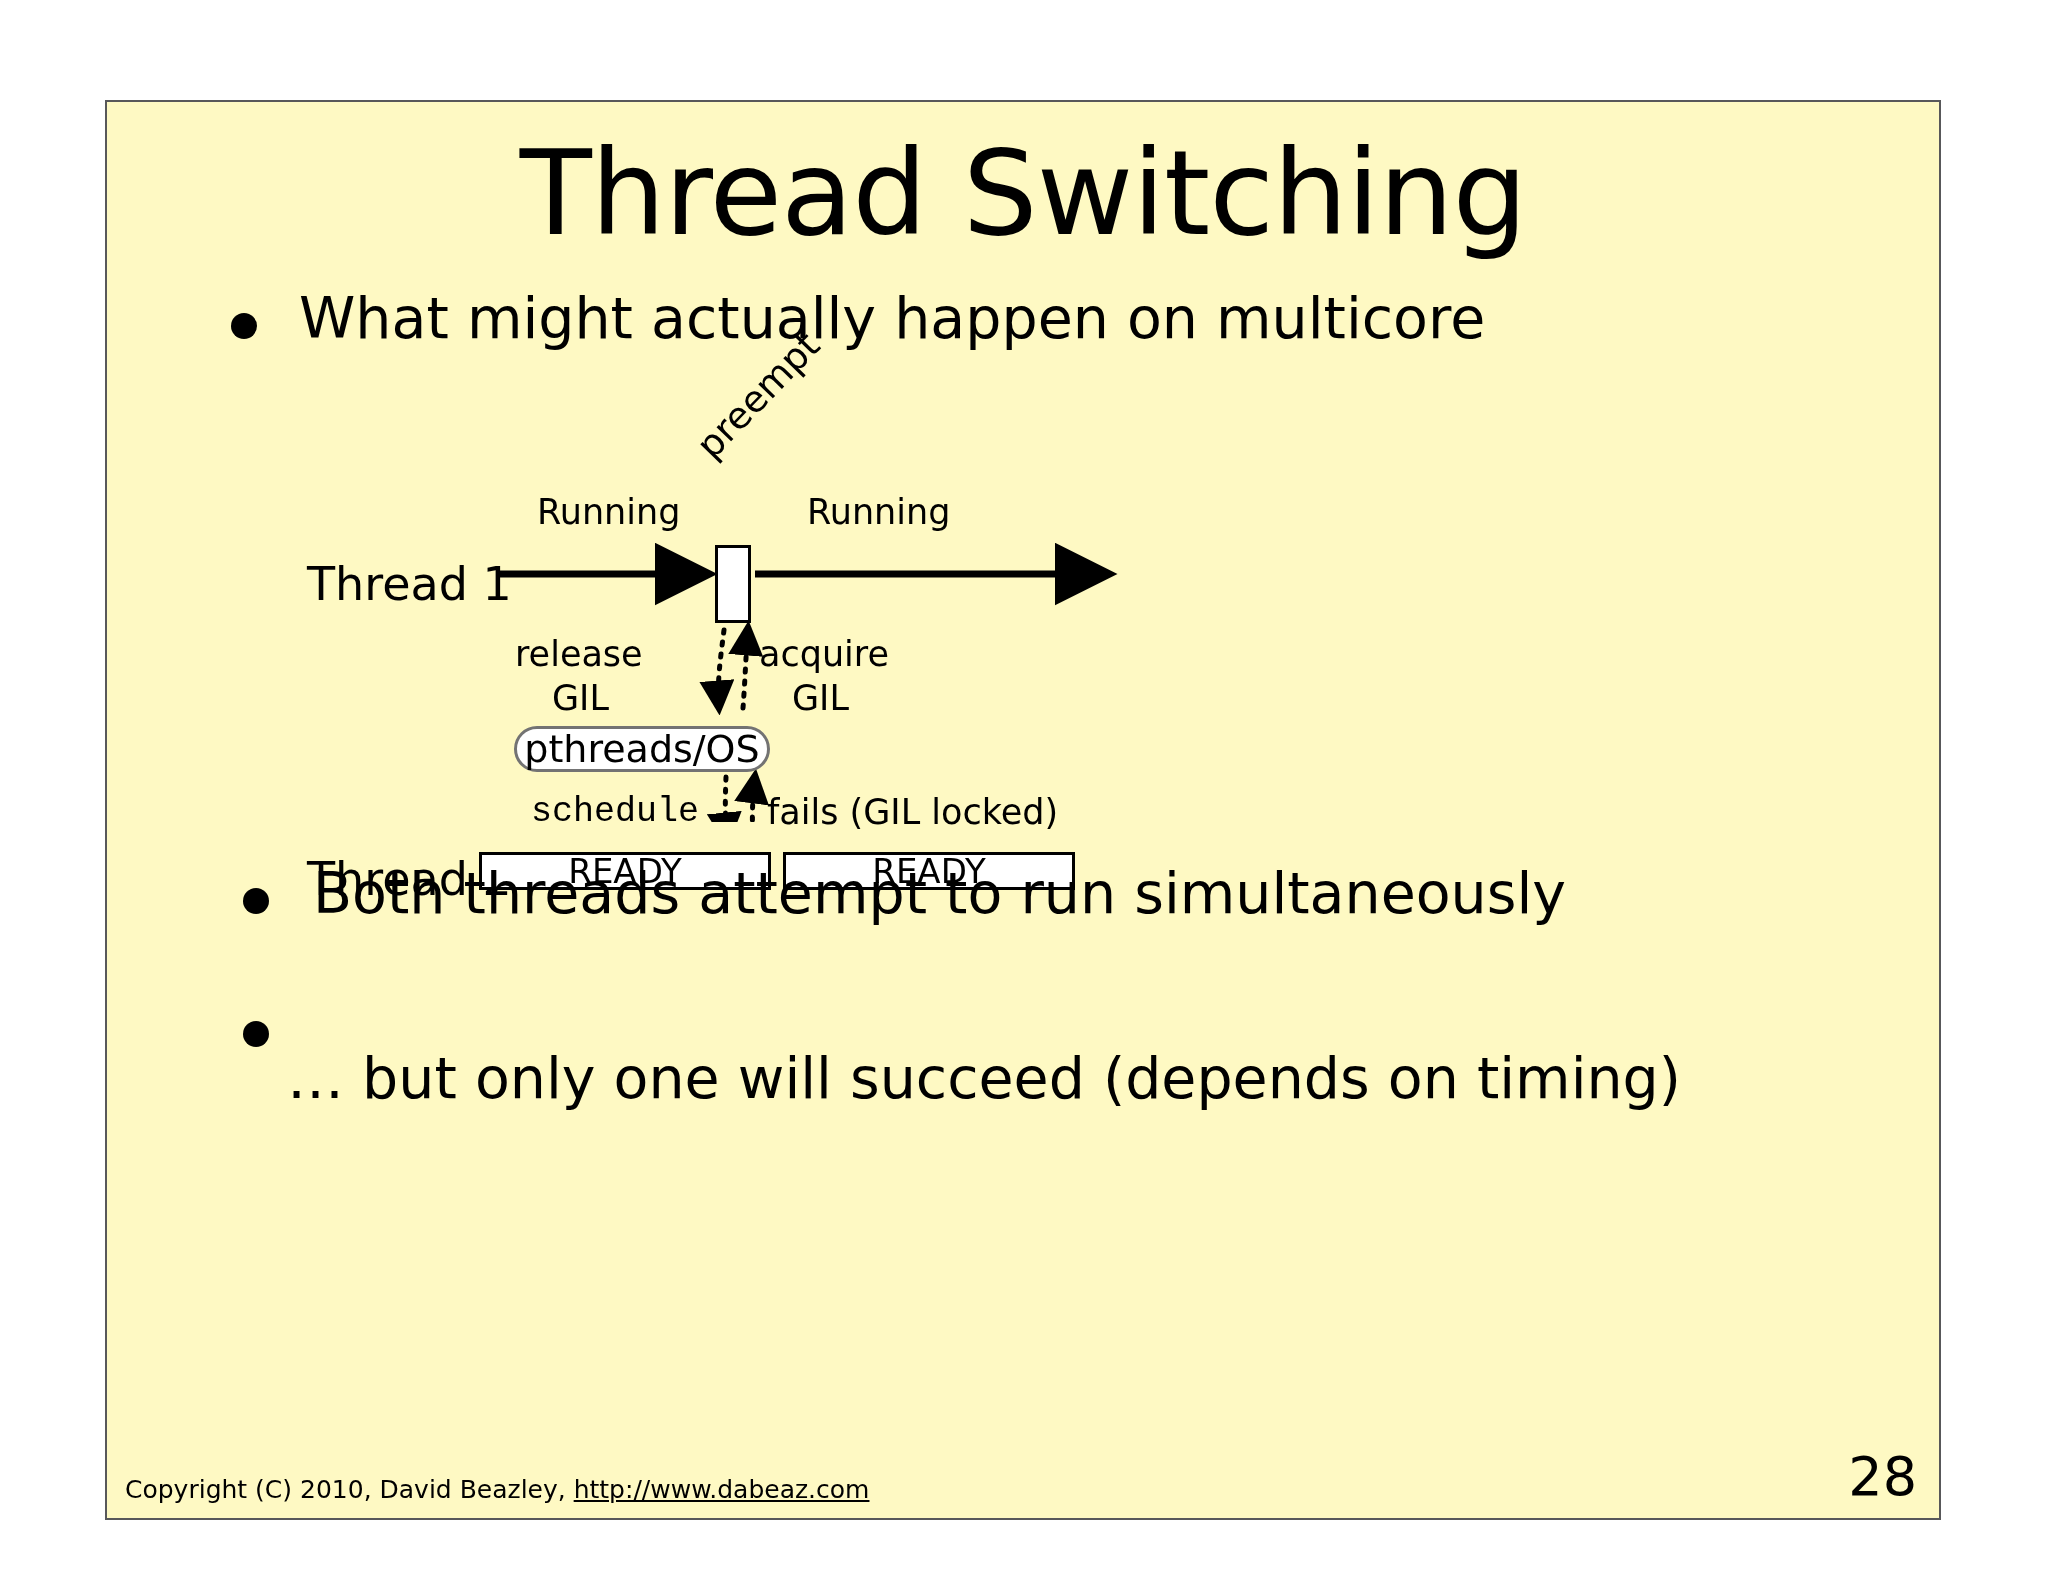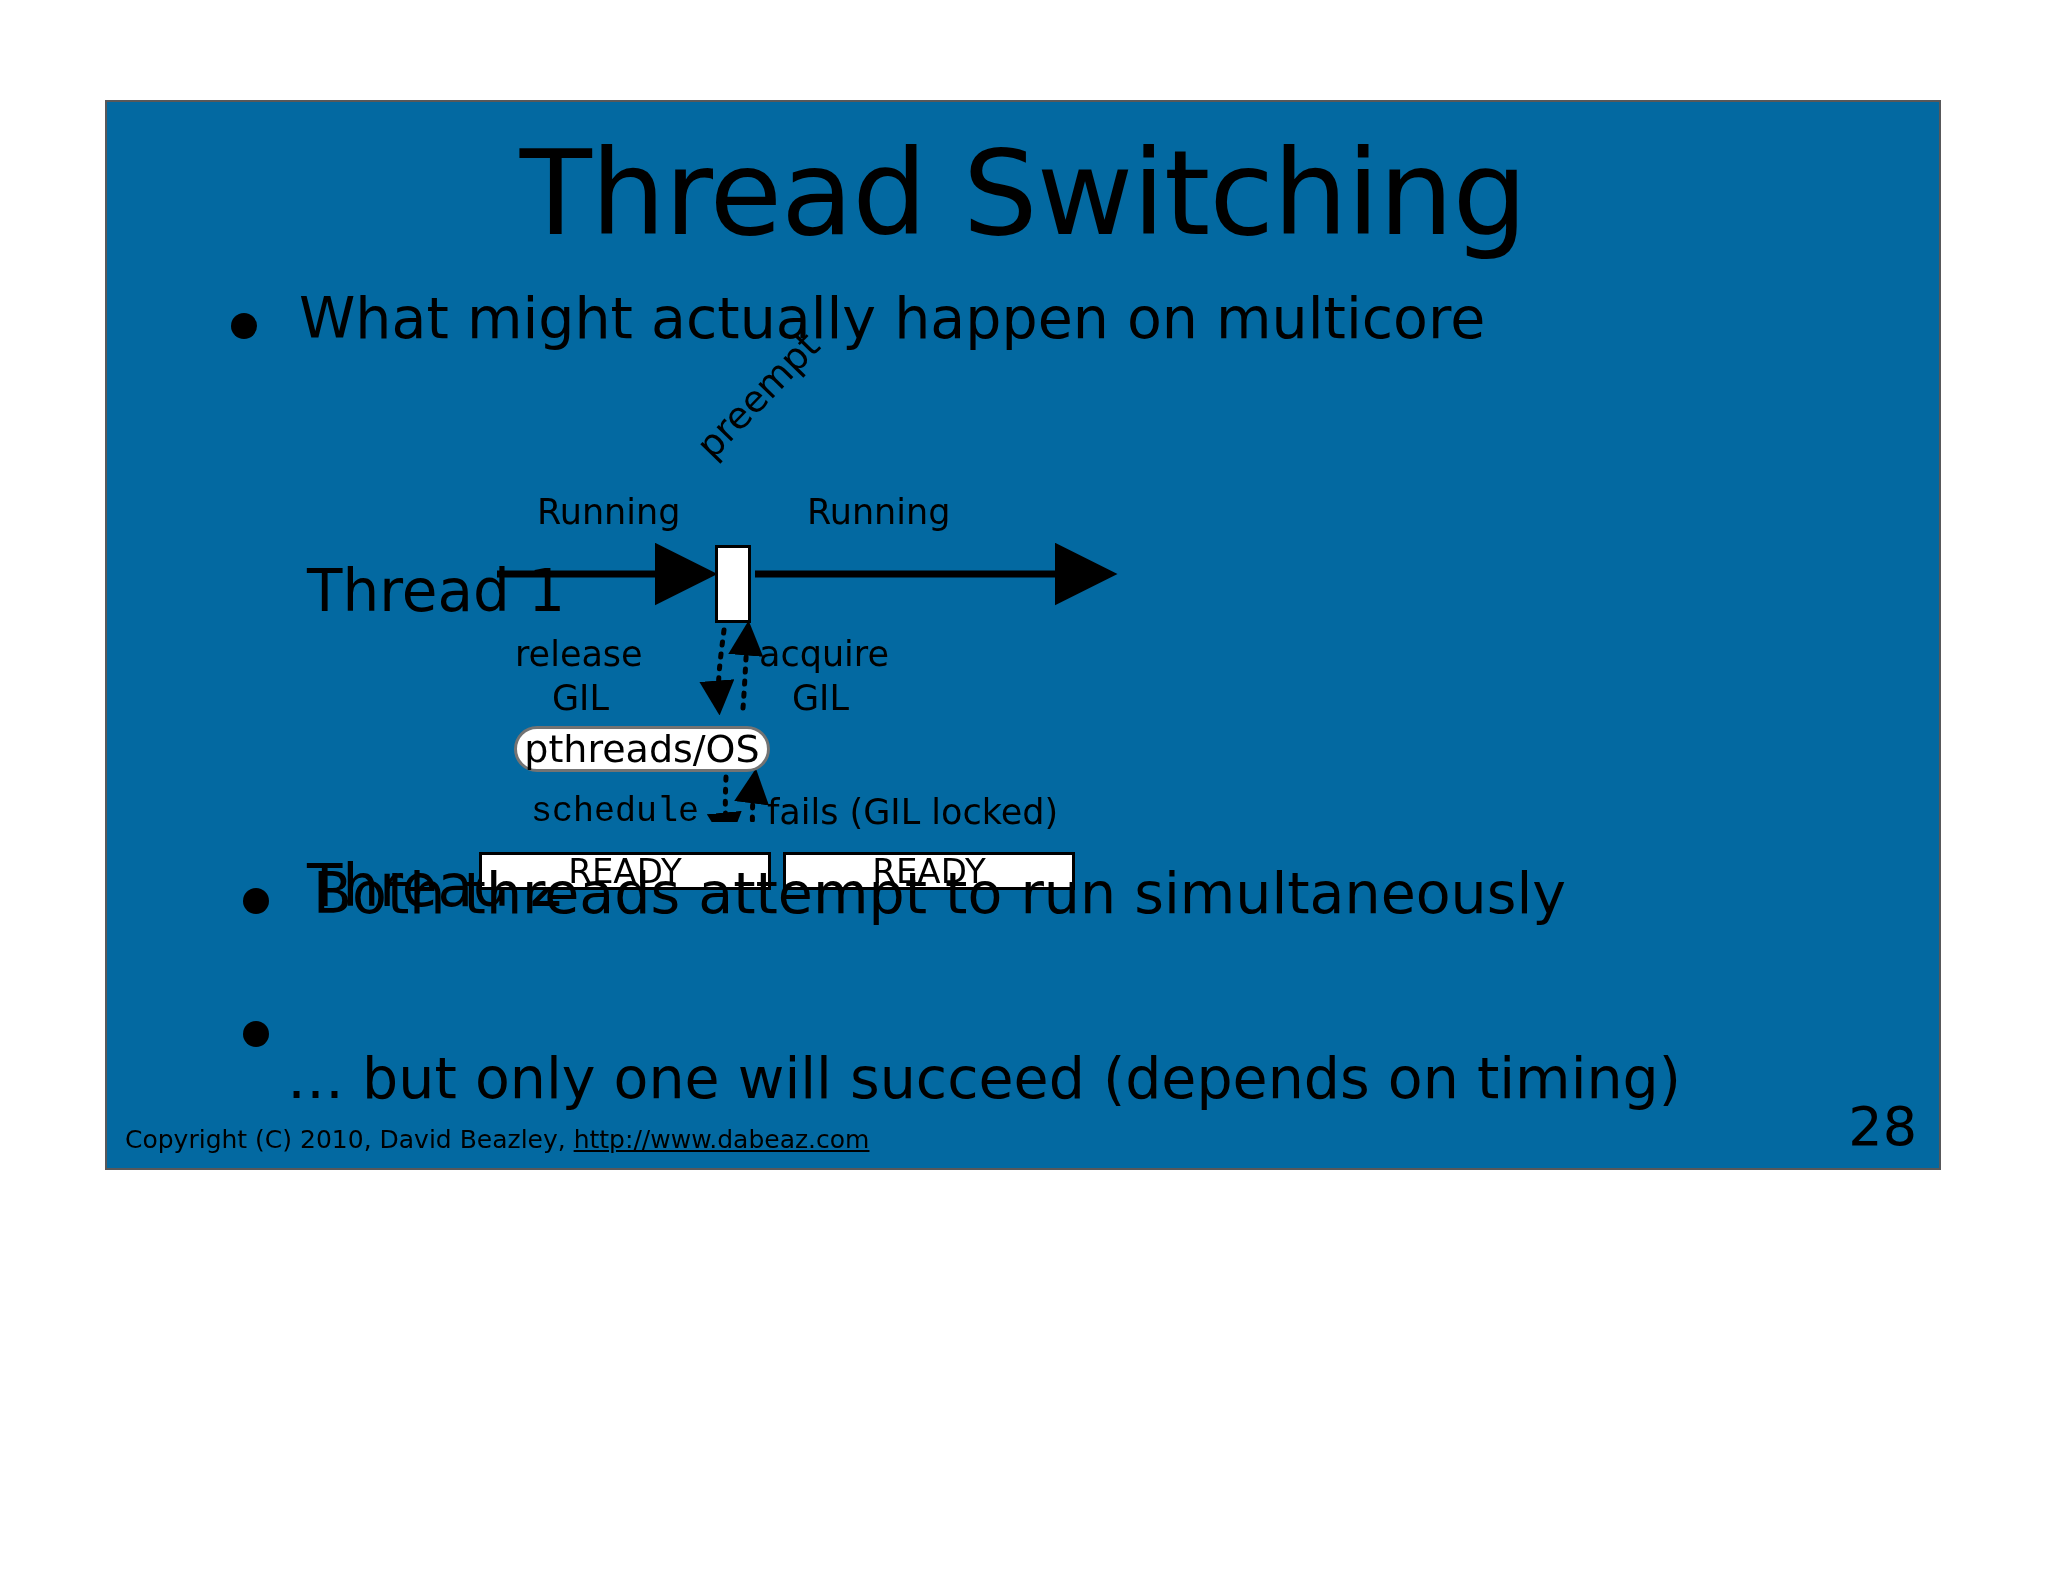--- a/index.html
+++ b/index.html
@@ -12,23 +12,23 @@
     height: 1582px;
     font-family: "DejaVu Sans", sans-serif;
     overflow: hidden;
   }
 
   #slide-frame {
     position: absolute;
     left: 105px;
     top: 100px;
     width: 1836px;
-    height: 1070px;
+    height: 1420px;
     border: 2px solid #58585a;
-    background: #0369a1;
+    background: #fef9c3;
     box-sizing: border-box;
   }
 
   
   #slide-title {
     position: absolute;
     left: 0;
     top: 30px;
     width: 100%;
     text-align: center;
@@ -84,21 +84,21 @@
   .dlabel {
     position: absolute;
     font-family: "DejaVu Sans", sans-serif;
     font-size: 35px;
     color: #000000;
     white-space: nowrap;
   }
   .thread-name {
     position: absolute;
     font-family: "DejaVu Sans", sans-serif;
-    font-size: 58px;
+    font-size: 46px;
     color: #000000;
     white-space: nowrap;
     text-align: right;
   }
 
   
   #thread1-label { left: 200px; top: 205px; }
 
   #running-label-1 { left: 430px; top: 140px; }
   #running-label-2 { left: 700px; top: 140px; }

